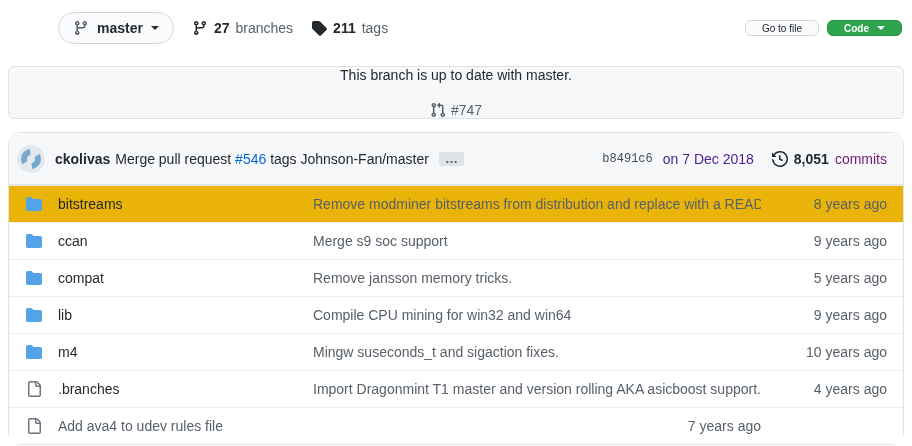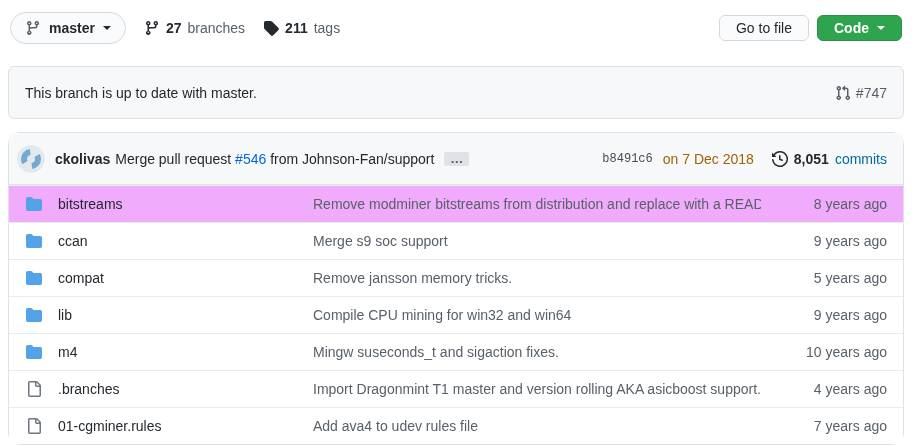--- a/index.html
+++ b/index.html
@@ -11,40 +11,40 @@
     font-size: 14px; color: #24292e;
   }
   .wrap { padding: 0 8px; }
 
   
   .topbar { display:flex; align-items:center; margin-top:12px; height:32px; padding:0 2px; }
   .branch-btn {
     display:inline-flex; align-items:center; gap:8px;
     height:32px; padding:0 14px;
     background:#fafbfc; border:1px solid #d5d8db; border-radius:16px;
-    font-family:inherit; font-size:14px; font-weight:600; color:#24292e; cursor:pointer;
+    font-family:inherit; font-size:14px; font-weight:600; color:#24292e; cursor:pointer;margin-left:48px;
   }
   .caret { width:0; height:0; border:4px solid transparent; border-top-color:currentColor; margin-top:4px; }
   .meta-link { display:inline-flex; align-items:center; gap:6px; margin-left:18px; color:#586069; text-decoration:none; }
   .meta-link .num { font-weight:600; color:#24292e; }
   .meta-link svg { color:#24292e; }
   .spacer { flex:1; }
   .btn {
     display:inline-flex; align-items:center; gap:8px;
-    height:26px; padding:0 16px;
+    height:16px; padding:0 16px;
     background:#fafbfc; border:1px solid #d5d8db; border-radius:6px;
-    font-family:inherit; font-size:14px; font-weight:500; color:#24292e; cursor:pointer;
+    font-family:inherit; font-size:10px; font-weight:500; color:#24292e; cursor:pointer;
   }
   .btn-green { background:#2ea44f; border-color:#2a9147; color:#fff; font-weight:600; margin-left:8px; }
 
   
   .infobox {
     margin-top:22px; height:53px;
     background:#f6f8fa; border:1px solid #dfe2e5; border-radius:6px;
-    display:flex; align-items:center; justify-content:space-between; padding:0 16px;
+    display:flex; align-items:center; justify-content:space-between; padding:0 16px;flex-direction:column;
   }
   .infobox .left { color:#24292e; }
   .pr-link { display:inline-flex; align-items:center; gap:5px; color:#57606a; text-decoration:none; cursor:pointer; }
 
   
   .mainbox { margin-top:13px; border:1px solid #dfe2e5; border-radius:12px; }
   .commit-header {
     height:52px; background:#f6f8fa; border-bottom:1px solid #dfe2e5;
     border-radius:6px 6px 0 0;
     display:flex; align-items:center; padding:0 16px 0 8px;
@@ -54,33 +54,33 @@
   .commit-msg { margin-left:5px; white-space:nowrap; }
   .link-blue { color:#0366d6; text-decoration:none; cursor:pointer; }
   .ellipsis-btn {
     margin-left:10px; height:14px; padding:0 6px;
     background:#dfe2e6; border:none; border-radius:2px;
     color:#57606a; font-weight:700; font-size:13px; line-height:5px;
     display:inline-flex; align-items:center; cursor:pointer;
   }
   .commit-right { margin-left:auto; display:flex; align-items:center; white-space:nowrap; }
   .sha { font-family:"Liberation Mono", monospace; font-size:12px; color:#444d56; cursor:pointer; }
-  .commit-date { color:#a16207; margin-left:10px; }
+  .commit-date { color:#4c1d95; margin-left:10px; }
   .commits-link { display:inline-flex; align-items:center; gap:6px; margin-left:18px; color:#24292e; text-decoration:none; cursor:pointer; }
   .commits-count { font-weight:700; }
-  .commits-label { color:#0369a1; }
+  .commits-label { color:#701a75; }
 
   
   .file-row {
     display:grid; grid-template-columns:16px 239px 1fr 110px; column-gap:16px;
     align-items:center; height:37px; padding:0 16px 0 17px;
     border-top:1px solid #eaecef; background:#fff;
   }
   .file-row:first-of-type { border-top:none; }
-  .row-highlight { background:#f0abfc; }
+  .row-highlight { background:#eab308; }
   .file-row .icon-cell { display:flex; align-items:center; }
   .folder-icon { color:#54a3e8; }
   .file-icon { color:#6e7781; }
   .file-name { color:#24292e; text-decoration:none; cursor:pointer; overflow:hidden; white-space:nowrap; }
   .file-msg { color:#586069; text-decoration:none; cursor:pointer; overflow:hidden; white-space:nowrap; }
   .file-age { color:#586069; text-align:right; white-space:nowrap; }
   svg { display:block; }
 </style>
 </head>
 <body>
@@ -142,21 +142,21 @@
   <div class="mainbox">
     <div class="commit-header">
       <svg class="avatar" viewBox="0 0 28 28">
         <circle cx="14" cy="14" r="14" fill="#e4e9ee"></circle>
         <circle cx="14" cy="14" r="7" fill="none" stroke="#74a9d2" stroke-width="6" stroke-dasharray="14 8 14 8" stroke-dashoffset="4"></circle>
       </svg>
       <a class="commit-author">ckolivas</a>
       <span class="commit-msg">
         <span>Merge pull request</span>
         <a class="link-blue">#546</a>
-        <span>from Johnson-Fan/support</span>
+        <span>tags Johnson-Fan/master</span>
       </span>
       <button class="ellipsis-btn">…</button>
       <span class="commit-right">
         <a class="sha">b8491c6</a>
         <span class="commit-date">on 7 Dec 2018</span>
         <a class="commits-link">
           <span>
             <svg width="16" height="16" viewBox="0 0 16 16" fill="#24292e">
                 <path d="m.427 1.927 1.215 1.215a8.002 8.002 0 1 1-1.6 5.685.75.75 0 1 1 1.493-.154 6.5 6.5 0 1 0 1.18-4.458l1.358 1.358A.25.25 0 0 1 3.896 6H.25A.25.25 0 0 1 0 5.75V2.104a.25.25 0 0 1 .427-.177ZM7.75 4a.75.75 0 0 1 .75.75v2.992l2.028.812a.75.75 0 0 1-.557 1.392l-2.5-1A.75.75 0 0 1 7 8.25v-3.5A.75.75 0 0 1 7.75 4Z"></path>
               </svg>
@@ -253,18 +253,17 @@
 
     <div class="file-row row-file">
       <span class="icon-cell">
 
         <span class="file-icon">
             <svg width="16" height="16" viewBox="0 0 16 16" fill="currentColor">
               <path d="M2 1.75C2 .784 2.784 0 3.75 0h6.586c.464 0 .909.184 1.237.513l2.914 2.914c.329.328.513.773.513 1.237v9.586A1.75 1.75 0 0 1 13.25 16h-9.5A1.75 1.75 0 0 1 2 14.25Zm1.75-.25a.25.25 0 0 0-.25.25v12.5c0 .138.112.25.25.25h9.5a.25.25 0 0 0 .25-.25V6h-2.75A1.75 1.75 0 0 1 9 4.25V1.5Zm6.75.062V4.25c0 .138.112.25.25.25h2.688l-.011-.013-2.914-2.914Z"></path>
             </svg>
           </span>
       </span>
-      <a class="file-name">01-cgminer.rules</a>
       <a class="file-msg">Add ava4 to udev rules file</a>
       <span class="file-age">7 years ago</span>
     </div>
   </div>
 </div>
 
 </body></html>

